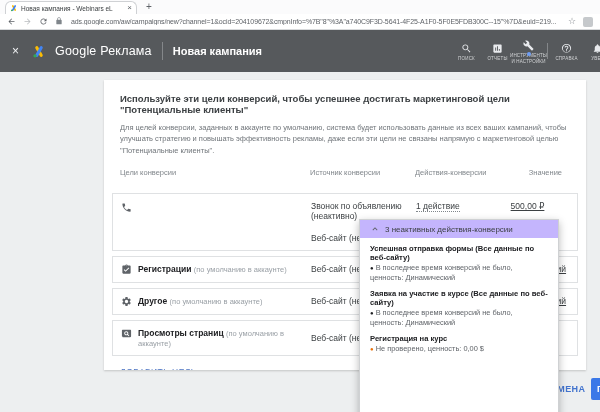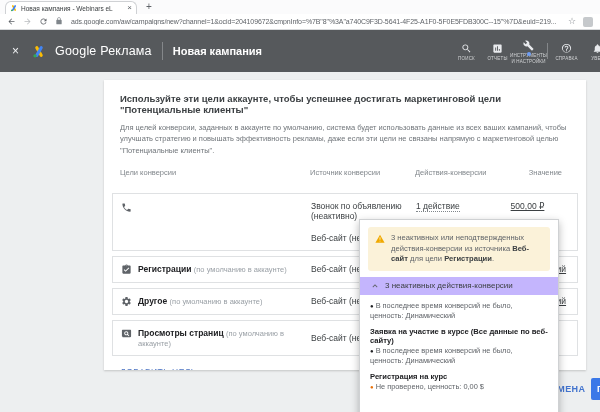--- a/index.html
+++ b/index.html
@@ -202,21 +202,21 @@
       <div class="ab-item">
         <svg viewBox="0 0 24 24">
             <path d="M12 22c1.1 0 2-.9 2-2h-4c0 1.1.89 2 2 2zm6-6v-5c0-3.07-1.64-5.64-4.5-6.32V4c0-.83-.67-1.5-1.5-1.5s-1.5.67-1.5 1.5v.68C7.63 5.36 6 7.92 6 11v5l-2 2v1h16v-1l-2-2z"></path>
           </svg>
         <span class="lbl">УВЕД</span>
       </div>
     </div>
   </div>
 
   <div class="card">
-    <h1>Используйте эти цели аккаунте, чтобы успешнее достигать маркетинговой цели "Потенциальные клиенты"</h1>
+    <h1>Используйте эти цели конверсий, чтобы успешнее достигать маркетинговой цели "Потенциальные клиенты"</h1>
     <div class="desc">Для целей конверсии, заданных в аккаунте по умолчанию, система будет использовать данные из всех ваших кампаний, чтобы улучшать стратегию и повышать эффективность рекламы, даже если эти цели не связаны напрямую с маркетинговой целью "Потенциальные клиенты".</div>
 
     <div class="thead">
       <span class="c1">Цели конверсии</span>
       <span class="c2">Источник конверсии</span>
       <span class="c3">Действия-конверсии</span>
       <span class="c4">Значение</span>
     </div>
 
     <div class="rowbox r1">
@@ -295,36 +295,29 @@
       </div>
     </div>
 
     <div class="addgoal">ДОБАВИТЬ ЦЕЛЬ</div>
   </div>
 
   <span class="cancel-btn">ОТМЕНА</span>
   <span class="primary-btn">П</span>
 
   <div class="popup">
-    <div class="warnbox">
-      <span class="warn-ic">
-        <svg viewBox="0 0 24 24">
-            <path d="M1 21h22L12 2 1 21zm12-3h-2v-2h2v2zm0-4h-2v-6h2v6z"></path>
-          </svg>
-      </span>
-      <span><span>3 неактивных или неподтвержденных действия-конверсии из источника </span><b>Веб-сайт</b><span> для цели </span><b>Регистрации</b><span>.</span></span>
-    </div>
     <div class="sectbar">
       <svg viewBox="0 0 24 24">
           <path d="M12 8l-6 6 1.41 1.41L12 10.83l4.59 4.58L18 14z"></path>
         </svg>
       <span>3 неактивных действия-конверсии</span>
     </div>
     <div class="pitems">
       <div class="pitem">
+        <div class="t">Успешная отправка формы (Все данные по веб-сайту)</div>
         <div class="s"><span class="blt">●</span><span>В последнее время конверсий не было, ценность: Динамический</span></div>
       </div>
       <div class="pitem">
         <div class="t">Заявка на участие в курсе (Все данные по веб-сайту)</div>
         <div class="s"><span class="blt">●</span><span>В последнее время конверсий не было, ценность: Динамический</span></div>
       </div>
       <div class="pitem">
         <div class="t">Регистрация на курс</div>
         <div class="s"><span class="blt orange">●</span><span>Не проверено, ценность: 0,00 $</span></div>
       </div>

